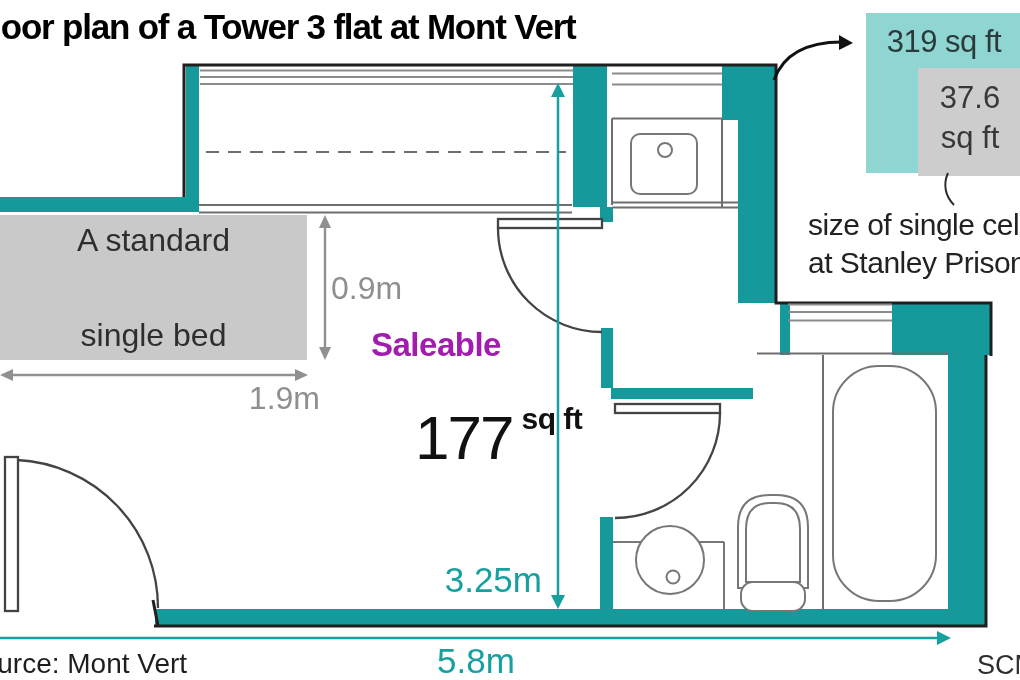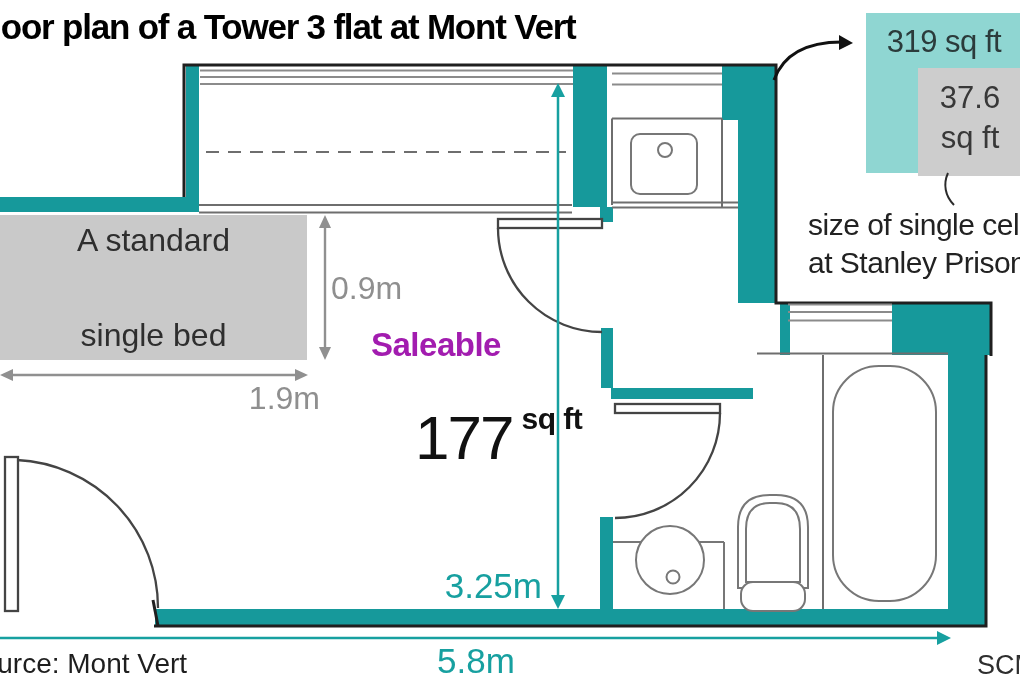--- a/index.html
+++ b/index.html
@@ -163,21 +163,21 @@
 <div class="abs measure-gray" style="left:331px;top:270px;">0.9m</div>
 
 <div class="abs saleable">
   <span>Saleable</span><br>
 </div>
 <div class="abs bignum">
   <span class="num">177</span>
   <span class="unit">sq ft</span>
 </div>
 
-<div class="abs measure-teal" style="left:420px;top:560px;width:122px;text-align:right;margin-top:6px;">3.25m</div>
+<div class="abs measure-teal" style="left:420px;top:560px;width:122px;text-align:right;">3.25m</div>
 <div class="abs measure-teal" style="left:437px;top:641px;width:124px;">5.8m</div>
 
 <div class="abs legend-flat-label">319 sq ft</div>
 <div class="abs legend-cell-label">
   <span>37.6</span><br>
   <span>sq ft</span>
 </div>
 <div class="abs caption">
   <span>size of single cell</span><br>
   <span>at Stanley Prison</span>

